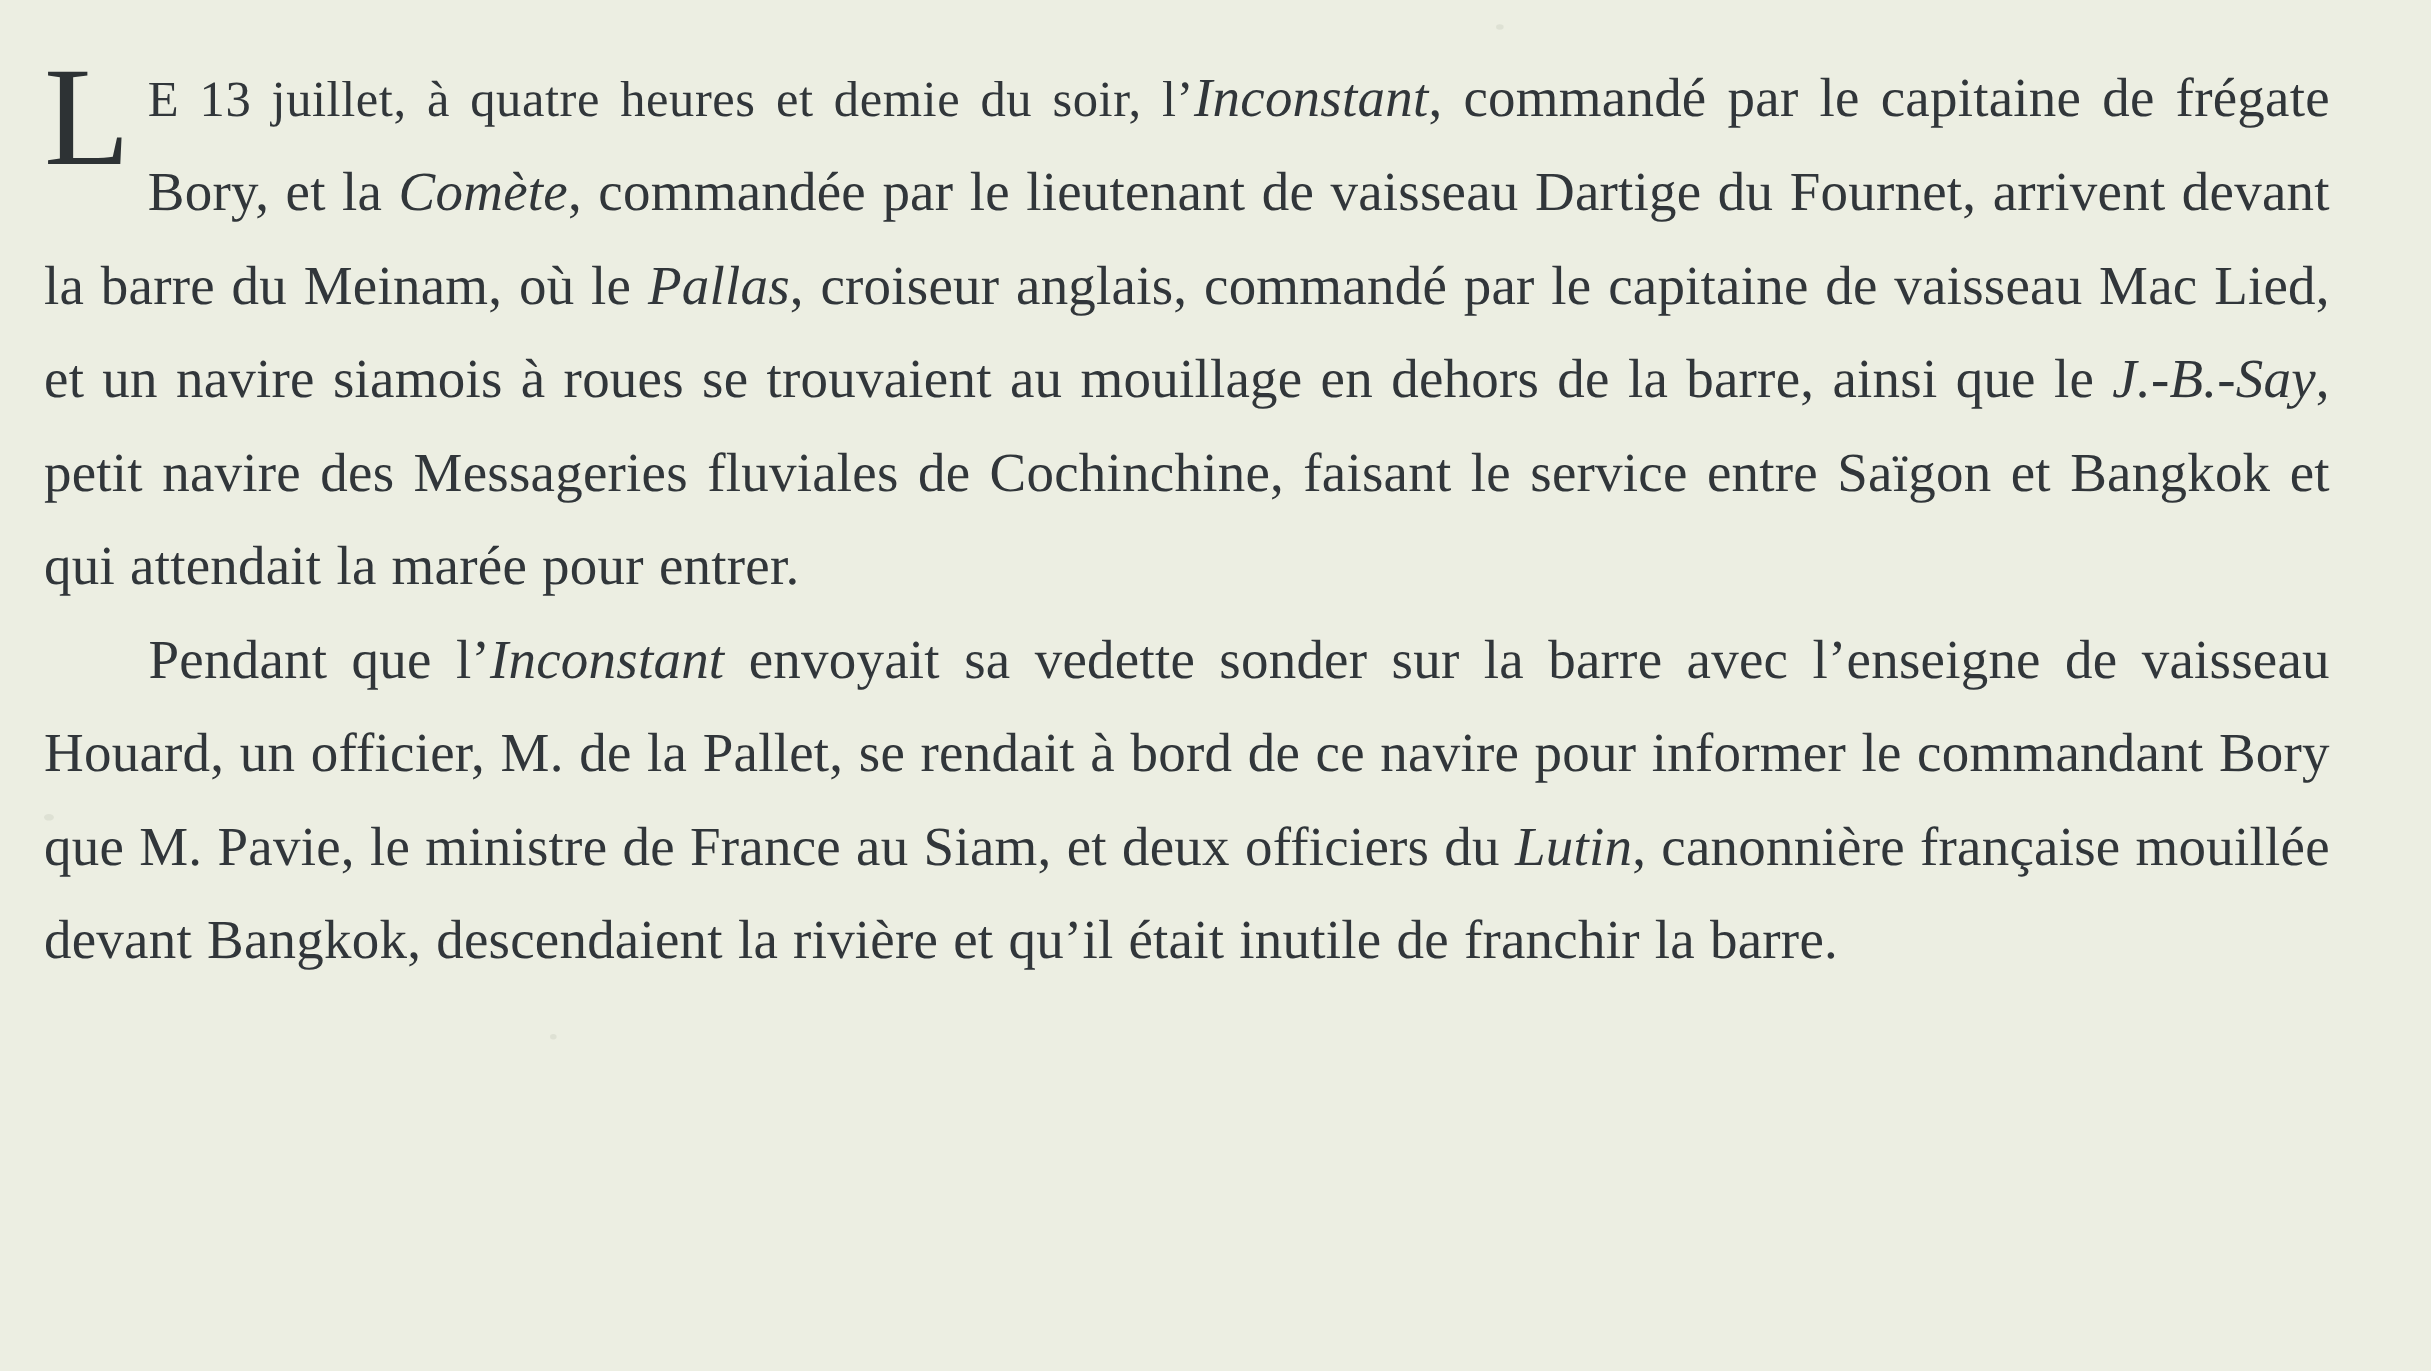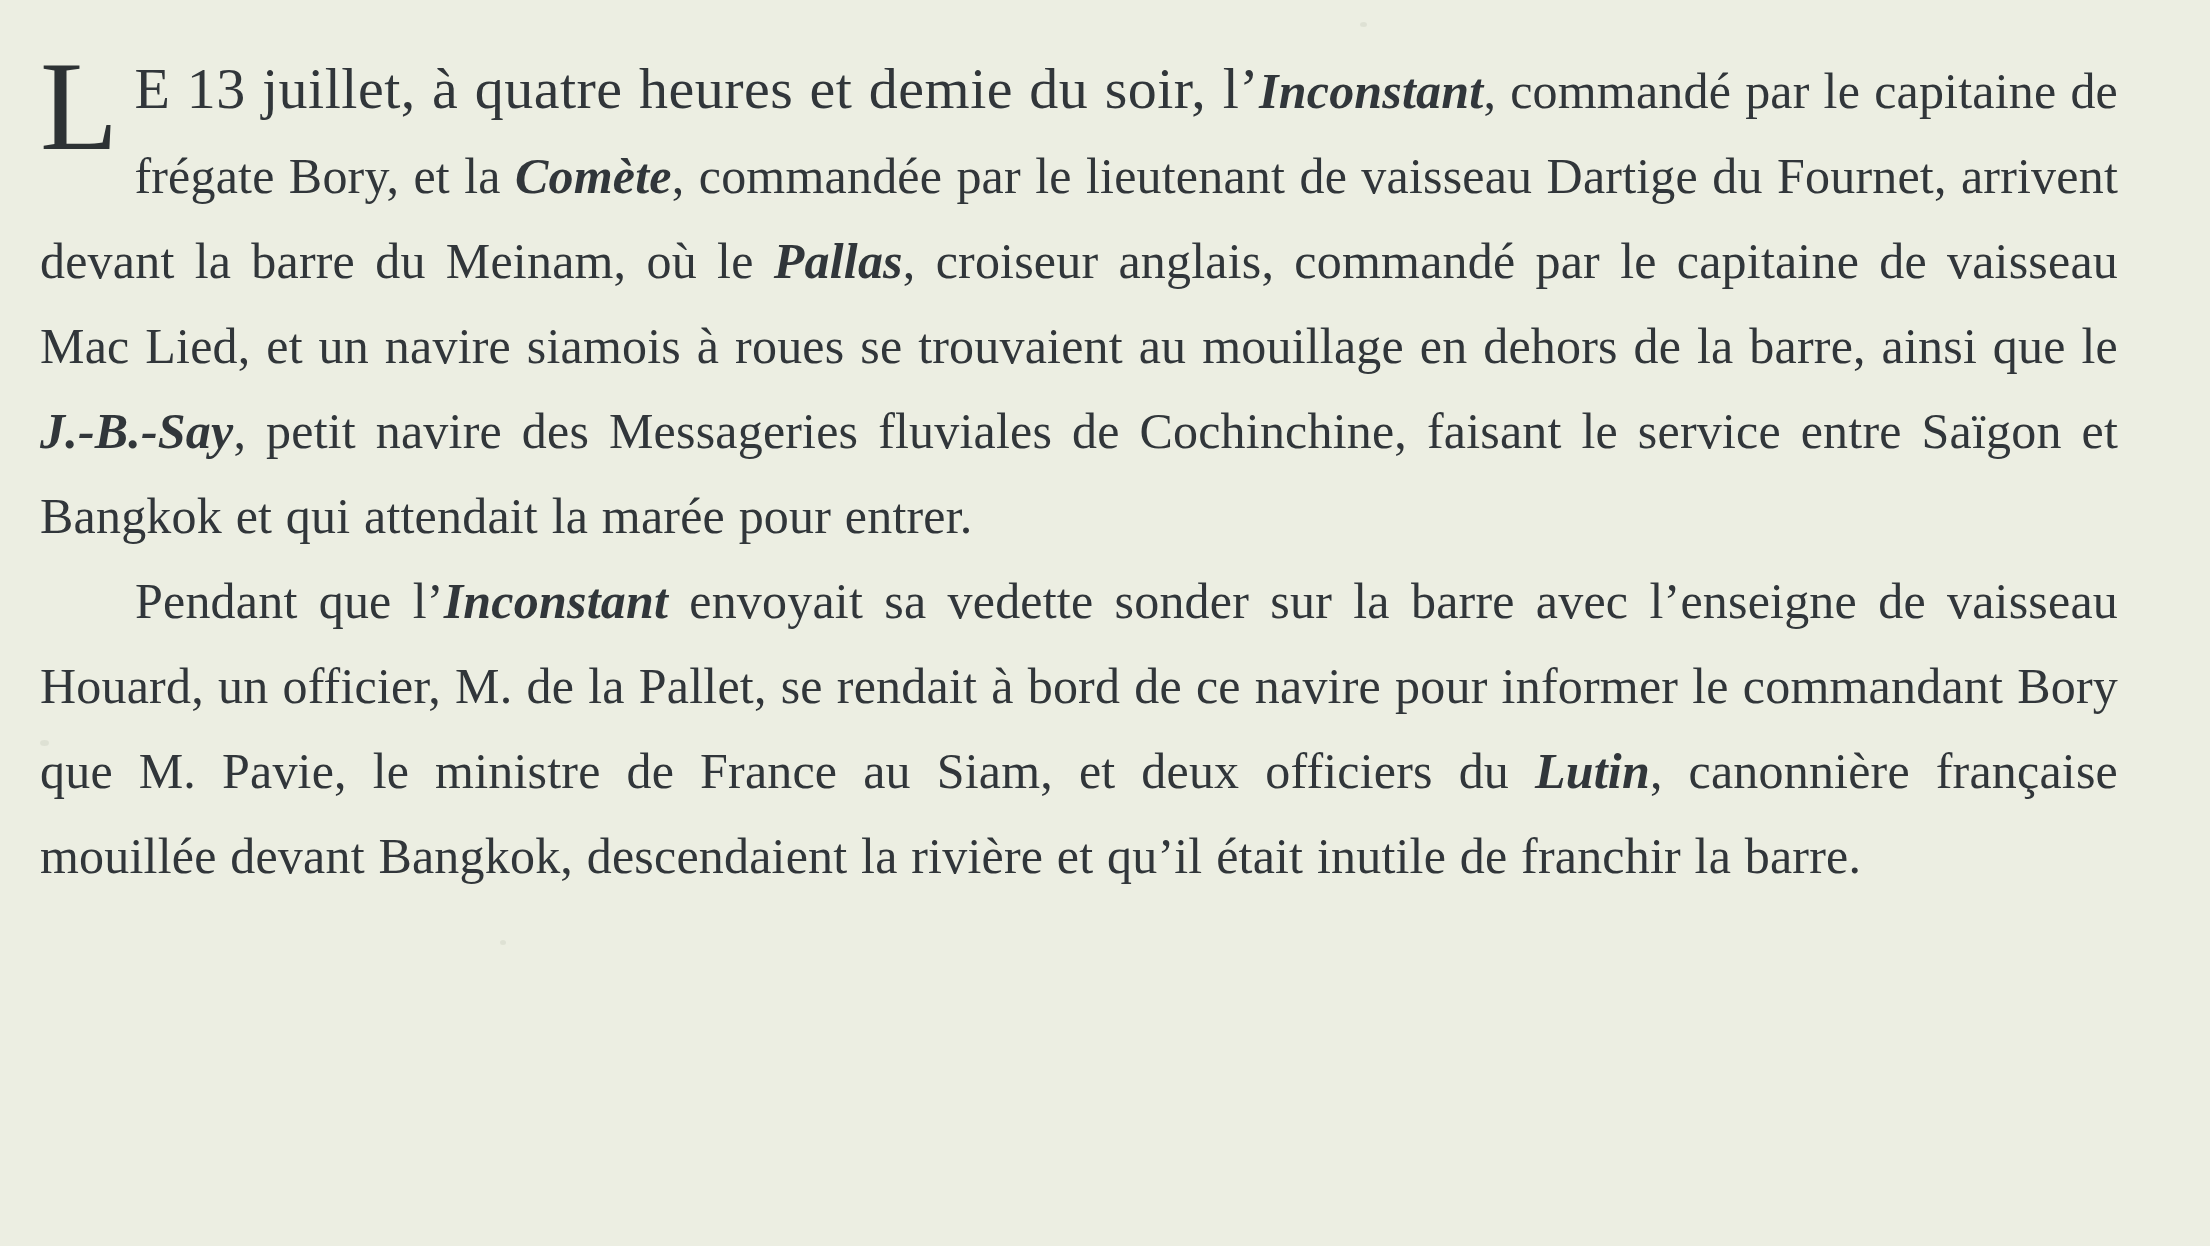--- a/index.html
+++ b/index.html
@@ -44,27 +44,26 @@
     float: left;
     font-family: "Liberation Serif", serif;
     font-size: 128px;
     line-height: 104px;
     padding: 6px 16px 0 0;
     margin-top: 2px;
     color: #2d3234;
     font-weight: 400;
   }
   .smallcaps {
-    font-size: 58px;
+    font-size: 46px;
     letter-spacing: 0.5px;
     font-family: Liberation Serif, serif;
   }
   i {
     font-style: italic;
-    font-weight: bold;
   }
   
   .speck {
     position: absolute;
     background: #d9dccf;
     border-radius: 50%;
     opacity: 0.7;
   }
 </style>
 </head>

